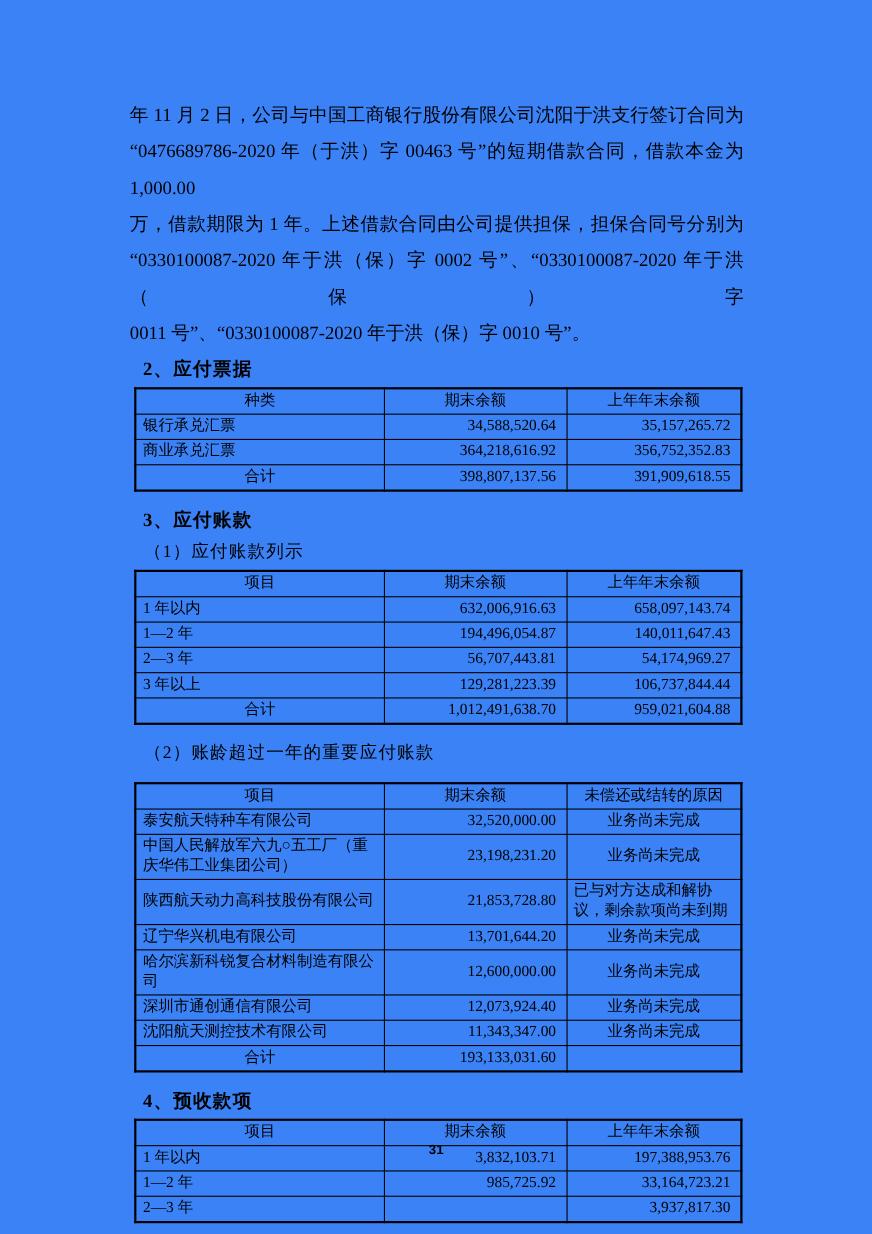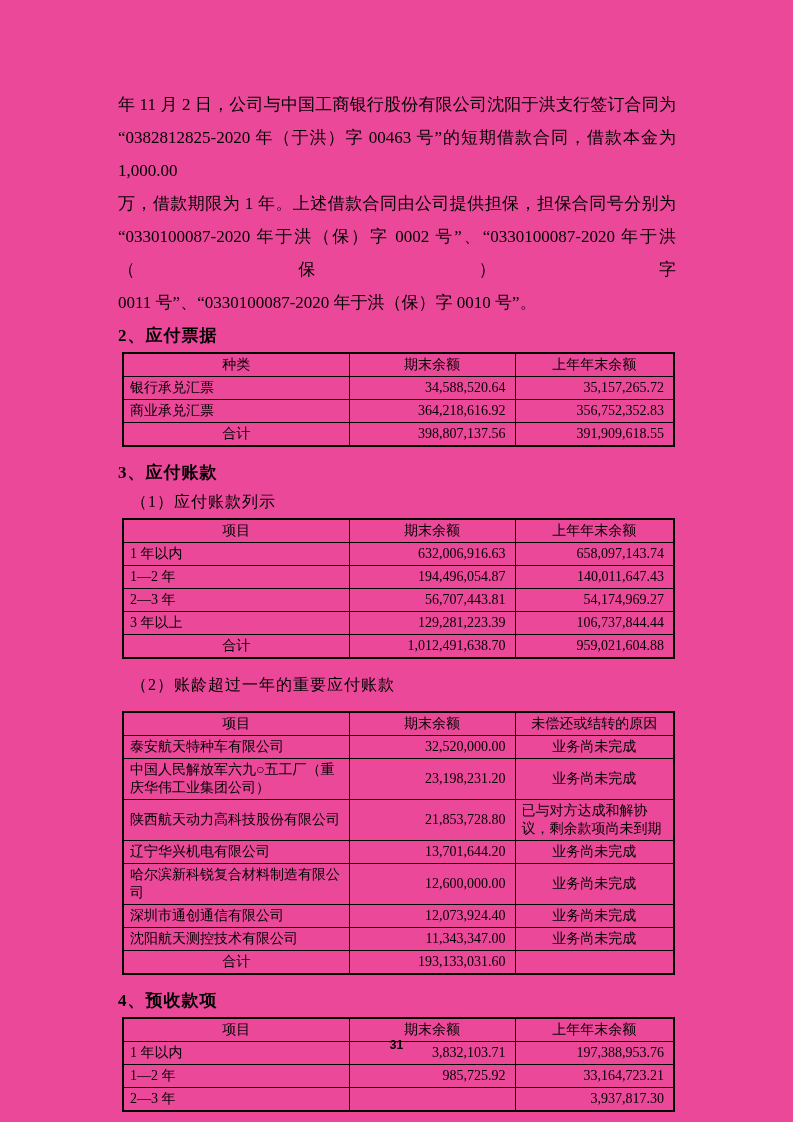--- a/index.html
+++ b/index.html
@@ -1,20 +1,20 @@
 <!DOCTYPE html>
 <html><head>
 <meta charset="utf-8">
 <style>
   html,body { margin:0; padding:0; background:#e8e8e8; }
   .page {
     position:relative;
     width:793px; height:1122px;
     margin:0 auto;
-    background:#ec4899;
+    background:#3b82f6;
     font-family:"Liberation Serif","DejaVu Serif",serif;
     color:#000000;
     overflow:hidden;
   }
   .content {
     position:absolute;
     left:118px; top:88px;
     width:558px;
   }
   .para-line {
@@ -23,21 +23,21 @@
     text-align:justify;
     text-align-last:justify;
     white-space:normal;
   }
   .para-line.last { text-align-last:left; }
 
   .sec-heading {
     font-size:17px;
     font-weight:bold;
     line-height:20px;
-    margin:7px 0 0 0;
+    margin:7px 0 0 12px;
     letter-spacing:1px;
   }
   .sub-heading {
     font-size:16px;
     font-weight:normal;
     line-height:20px;
     margin:9px 0 0 13px;
     letter-spacing:1px;
   }
   .gap-lg { margin-top:14px; }
@@ -78,21 +78,21 @@
   }
 </style>
 </head>
 <body>
 
 <div class="page">
   <div class="content">
 
     <div>
       <div class="para-line">年 11 月 2 日，公司与中国工商银行股份有限公司沈阳于洪支行签订合同为</div>
-      <div class="para-line">“0382812825-2020 年（于洪）字 00463 号”的短期借款合同，借款本金为 1,000.00</div>
+      <div class="para-line">“0476689786-2020 年（于洪）字 00463 号”的短期借款合同，借款本金为 1,000.00</div>
       <div class="para-line">万，借款期限为 1 年。上述借款合同由公司提供担保，担保合同号分别为</div>
       <div class="para-line">“0330100087-2020 年于洪（保）字 0002 号”、“0330100087-2020 年于洪（保）字</div>
       <div class="para-line last">0011 号”、“0330100087-2020 年于洪（保）字 0010 号”。</div>
     </div>
 
     <div class="sec-heading">2、应付票据</div>
     <table class="data-table" data-table="sections.notes_payable.table">
       <colgroup>
           <col class="col-a">
           <col class="col-b">

